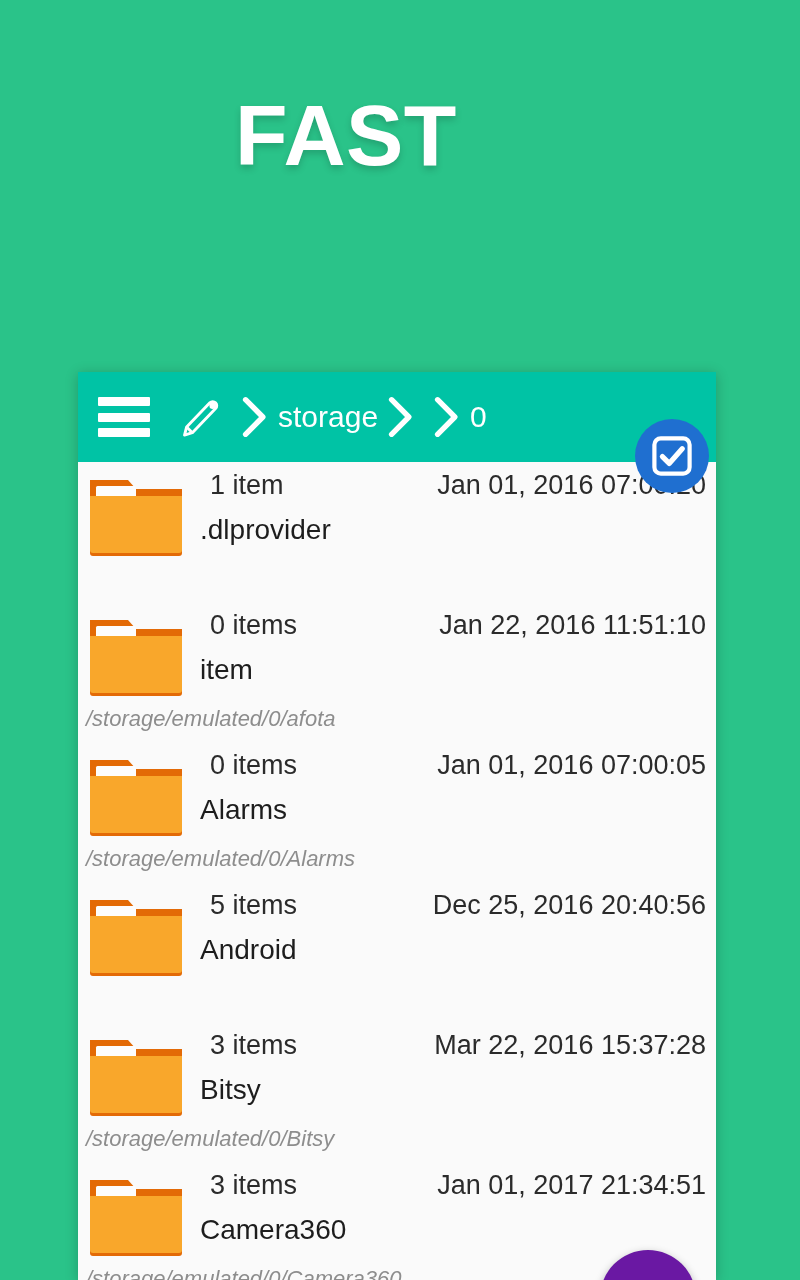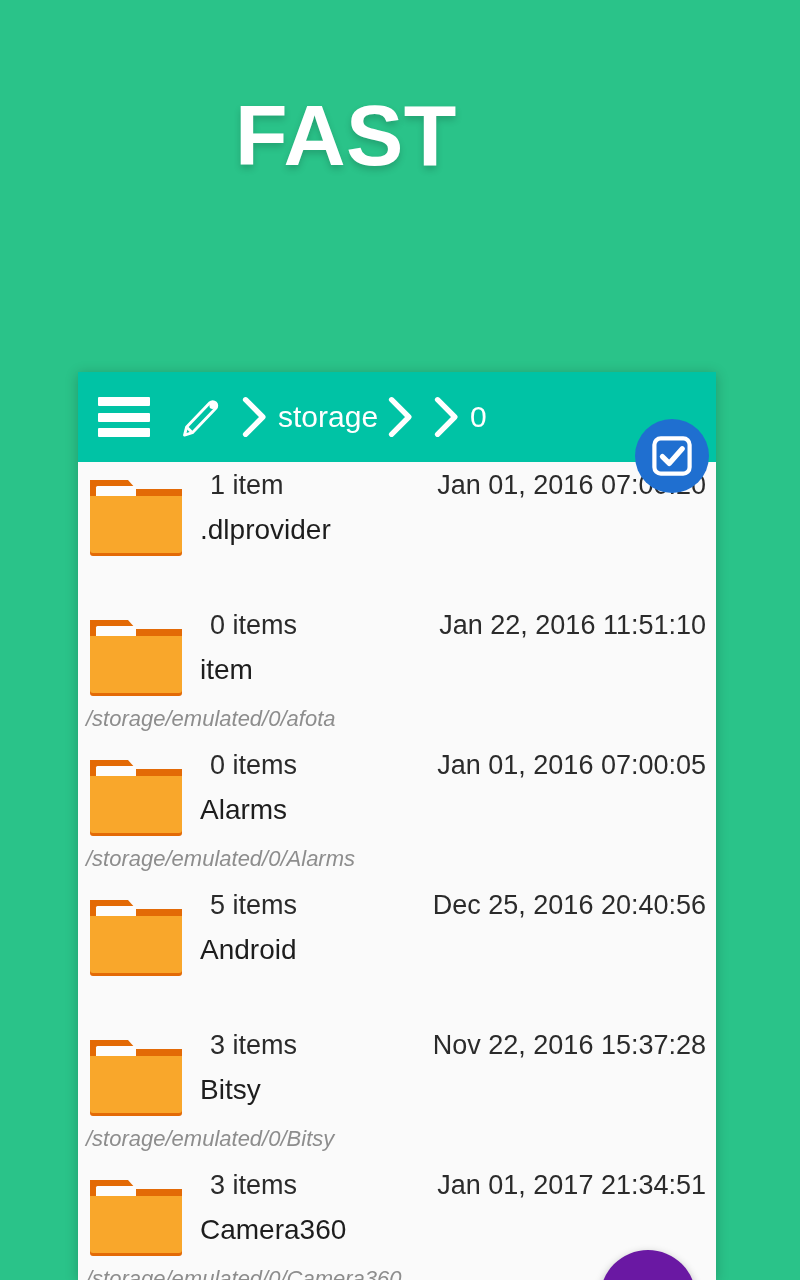--- a/index.html
+++ b/index.html
@@ -267,21 +267,21 @@
       <div class="name">Android</div>
     </div>
 
     <div class="row">
       <svg class="folder" viewBox="0 0 96 82">
         <path d="M2 4 h38 l8 9 h46 v64 a3 3 0 0 1 -3 3 h-86 a3 3 0 0 1 -3 -3 Z" fill="#e36a06"></path>
         <rect x="8" y="10" width="40" height="12" rx="1.5" fill="#fdfdfd"></rect>
         <path d="M2 20 h92 v54 a3 3 0 0 1 -3 3 h-86 a3 3 0 0 1 -3 -3 Z" fill="#f9a72b"></path>
       </svg>
       <div class="count">3 items</div>
-      <div class="stamp">Nov 22, 2016 15:37:28</div>
+      <div class="stamp">Mar 22, 2016 15:37:28</div>
       <div class="name">Bitsy</div>
       <div class="path">/storage/emulated/0/Bitsy</div>
     </div>
 
     <div class="row">
       <svg class="folder" viewBox="0 0 96 82">
         <path d="M2 4 h38 l8 9 h46 v64 a3 3 0 0 1 -3 3 h-86 a3 3 0 0 1 -3 -3 Z" fill="#e36a06"></path>
         <rect x="8" y="10" width="40" height="12" rx="1.5" fill="#fdfdfd"></rect>
         <path d="M2 20 h92 v54 a3 3 0 0 1 -3 3 h-86 a3 3 0 0 1 -3 -3 Z" fill="#f9a72b"></path>
       </svg>

